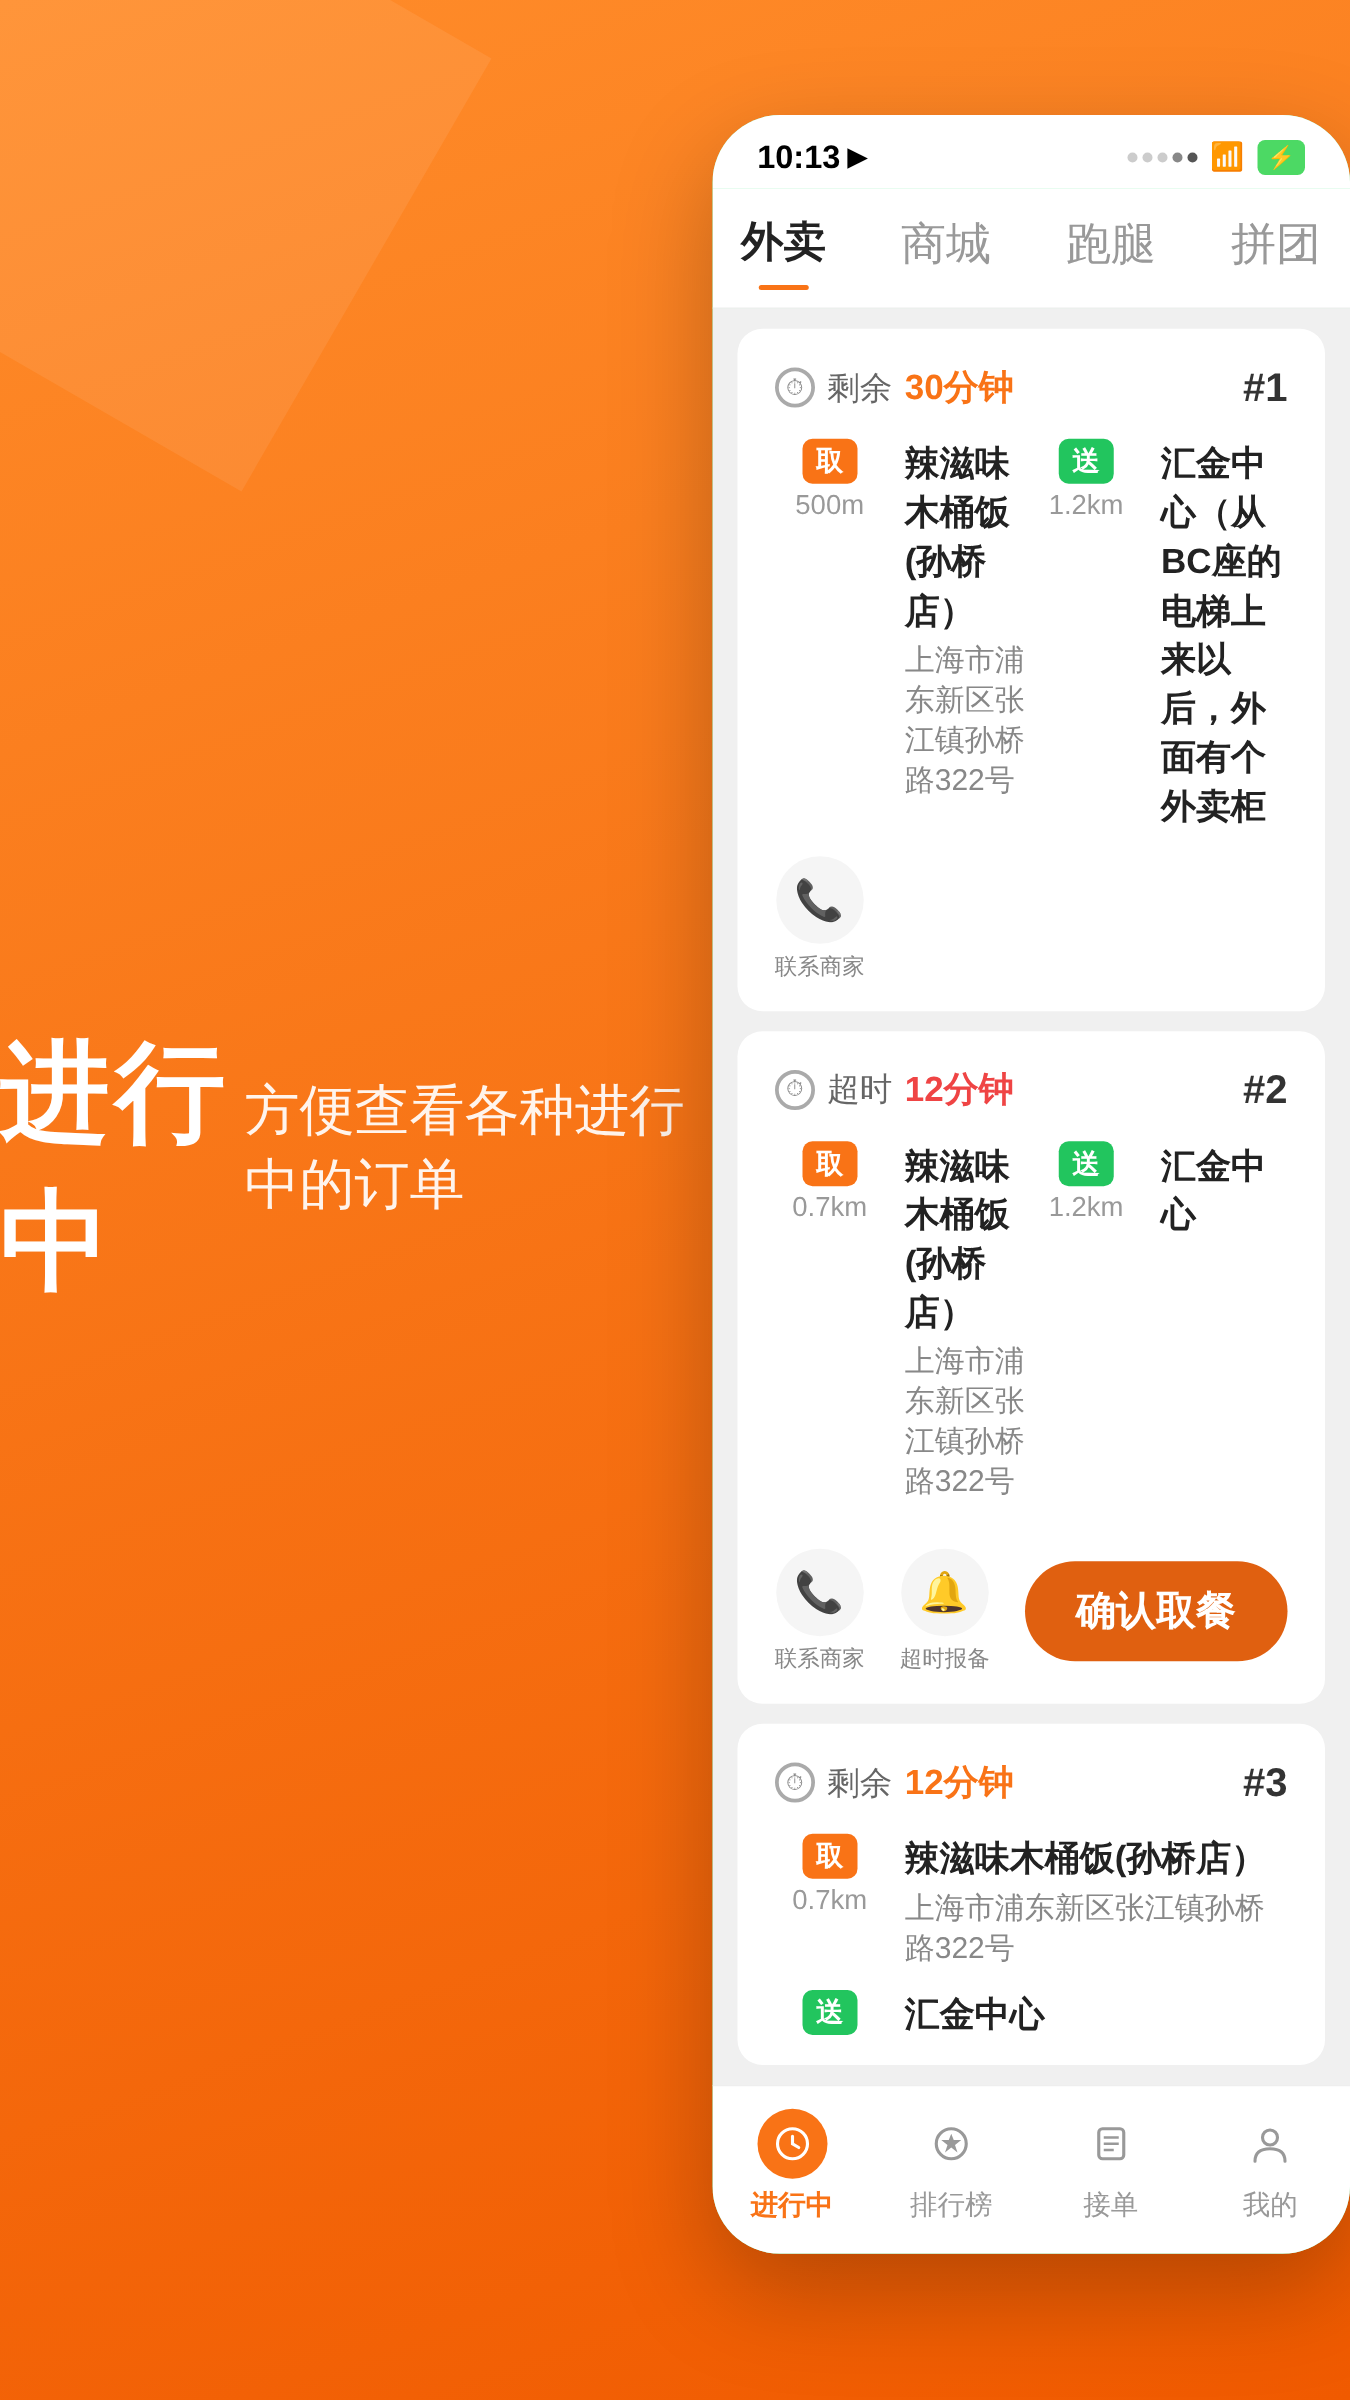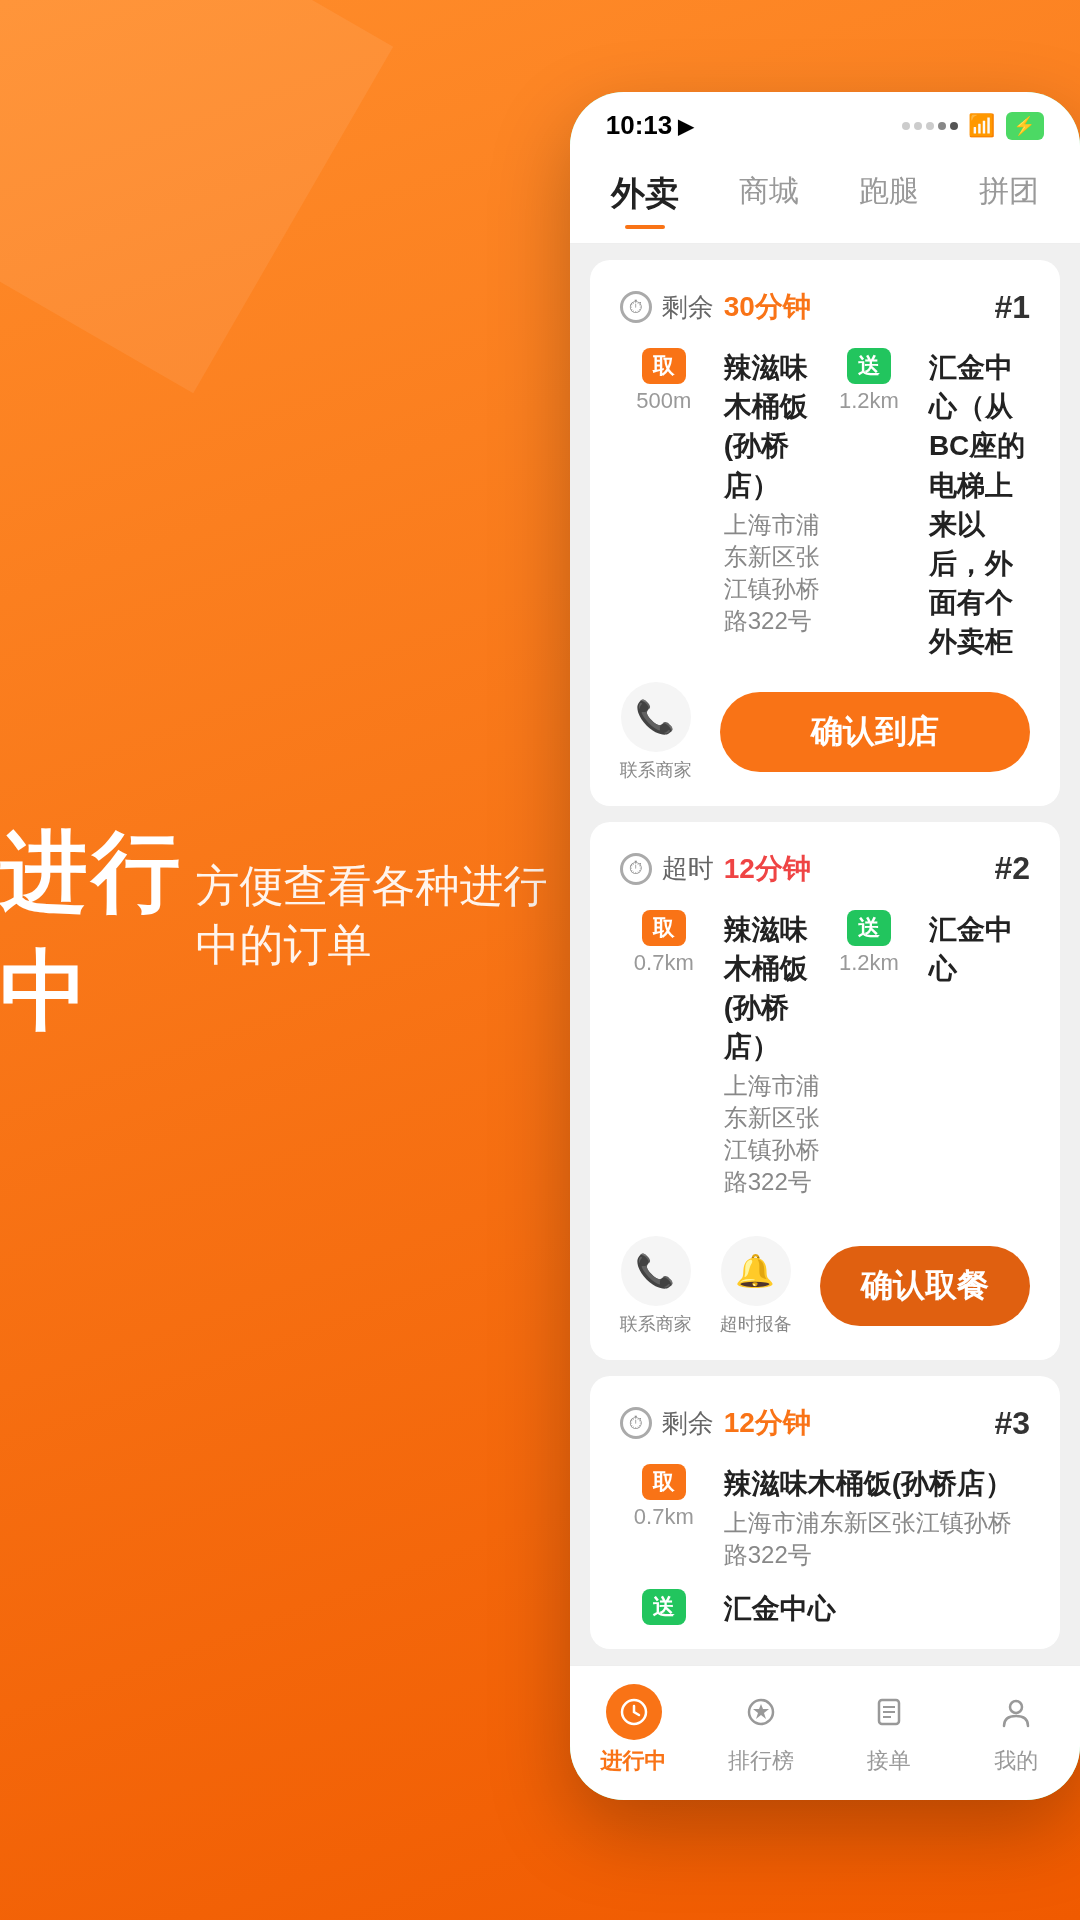--- a/index.html
+++ b/index.html
@@ -114,21 +114,21 @@
     
     .tabs {
       background: #fff;
       display: flex;
       justify-content: center;
       gap: 60px;
       padding: 20px 0 16px;
       border-bottom: 1px solid #eee;
     }
     .tab-item {
-      font-size: 30px;
+      font-size: 36px;
       color: #999;
       padding-bottom: 10px;
       cursor: pointer;
       position: relative;
     }
     .tab-item.active {
       color: #222;
       font-weight: 700;
       font-size: 34px;
     }
@@ -387,21 +387,20 @@
               <div class="route-stop-name">汇金中心（从BC座的电梯上来以后，外面有个外卖柜</div>
             </div>
           </div>
         </div>
 
         <div class="action-row">
           <div class="action-icon-btn">
             <div class="action-icon-circle">📞</div>
             <span class="action-icon-label">联系商家</span>
           </div>
-          <div class="action-btn-main action-btn-orange">确认到店</div>
         </div>
       </div>
 
       <div class="order-card">
         <div class="order-header">
           <div class="order-timer">
             <div class="timer-icon">⏱</div>
             <span style="color:#666;">超时</span>
             <span class="timer-text-red">12分钟</span>
           </div>

